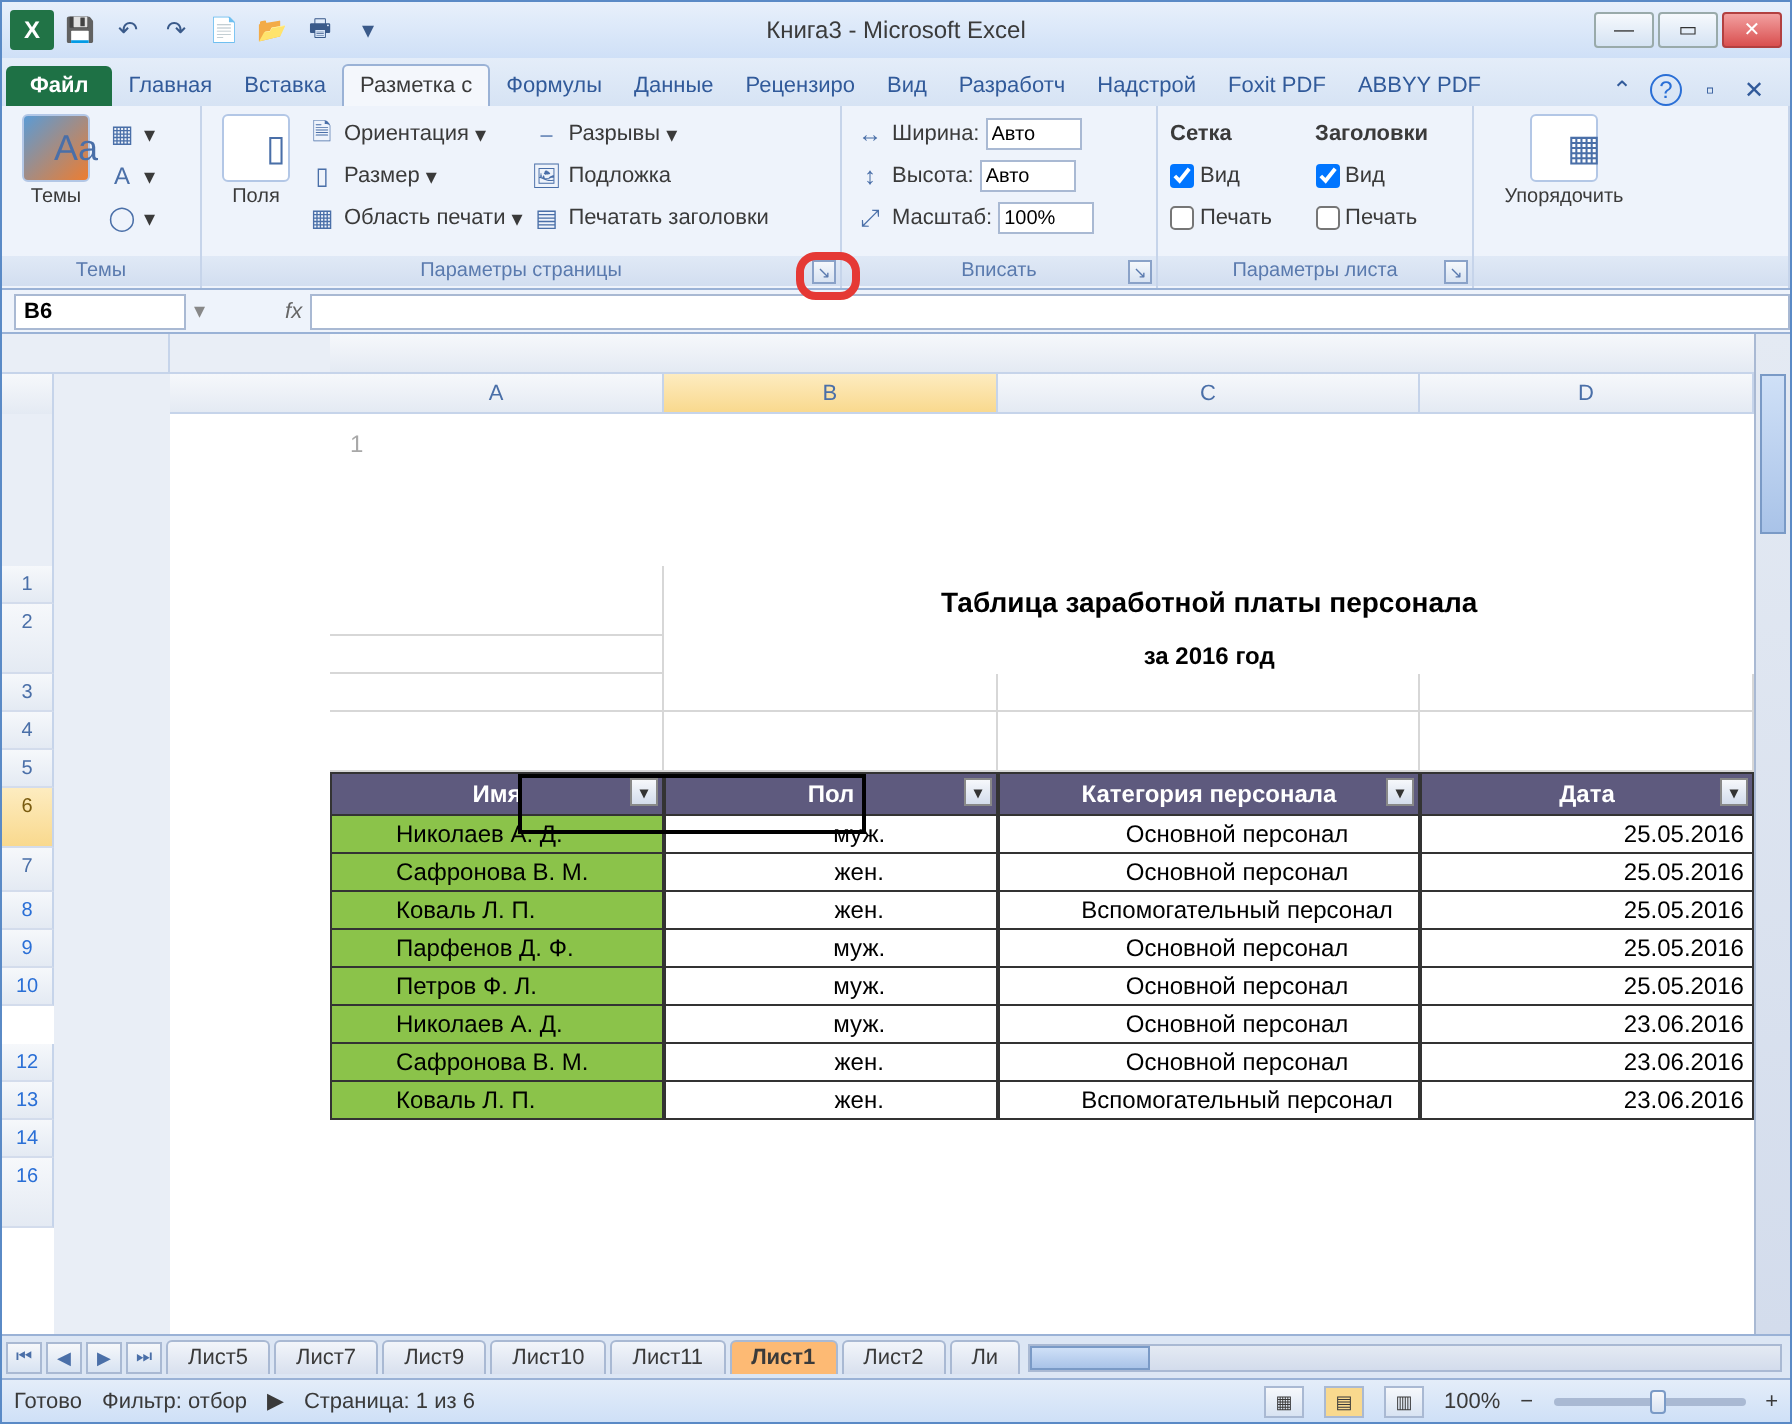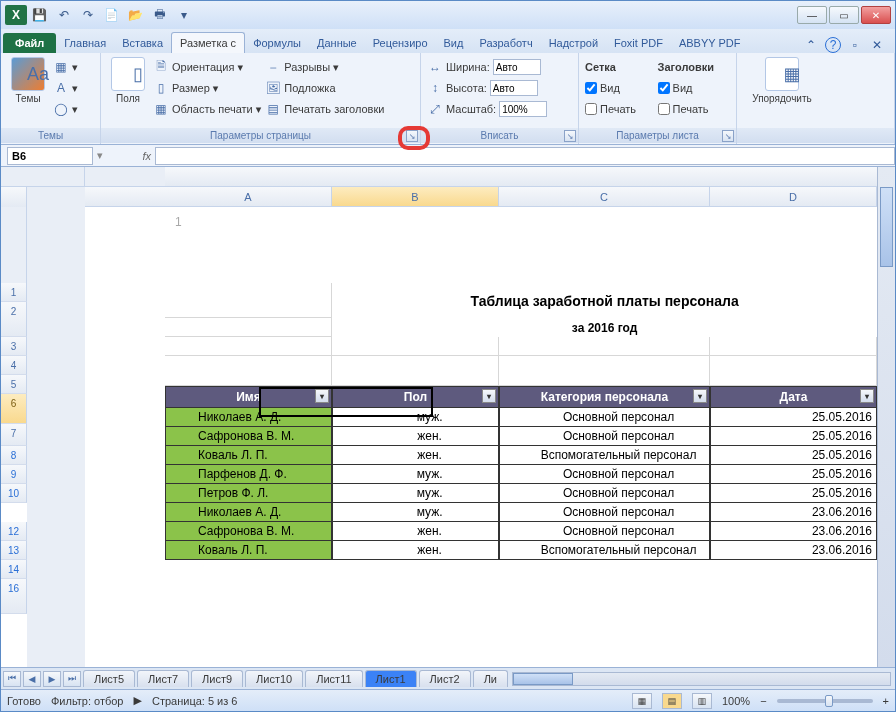--- a/index.html
+++ b/index.html
@@ -75,21 +75,21 @@
 .td.name { background:#8bc34a; }
 .td.right { justify-content:flex-end; }
 .td.center { justify-content:center; }
 
 .selected-cell { position:absolute; border:2px solid #000; pointer-events:none;}
 
 
 .sheettabs { height: 22px; background:#dce6f4; border-top:1px solid #9ab2d6; display:flex; align-items:center; font-size:11px;}
 .nav-btn { width:18px; height:16px; border:1px solid #a9b9d3; background:linear-gradient(#f6f8fb,#d8e3f2); margin-left:2px; display:flex; align-items:center; justify-content:center; font-size:9px; color:#4a6fa8;}
 .stab { padding:2px 10px; background:linear-gradient(#f2f5fa,#d8e0ee); border:1px solid #a9b9d3; border-bottom:none; border-top-left-radius:3px; border-top-right-radius:3px; margin-left:2px; color:#3a3a3a;}
-.stab.active { background:#3b82f6; font-weight:normal;}
+.stab.active { background:#fdba74; font-weight:bold;}
 .hscroll { flex:1; margin:0 4px; height:14px; background:linear-gradient(#e4eaf3,#d3dcec); border:1px solid #a9b9d3; position:relative;}
 .hscroll .thumb{ position:absolute; left:0; width:60px; top:0; bottom:0; background:linear-gradient(#cfe0f7,#a9c3e8); border:1px solid #7a9ac6;}
 
 
 .statusbar { height: 22px; background:linear-gradient(#e4edf9,#cfe0f7); border-top:1px solid #9ab2d6; display:flex; align-items:center; font-size:11px; color:#3a3a3a; padding:0 6px; gap:10px;}
 .statusbar .spacer{flex:1;}
 .view-btn { width:20px; height:16px; border:1px solid #a9b9d3; background:linear-gradient(#f6f8fb,#d8e3f2); display:flex; align-items:center; justify-content:center; font-size:9px;}
 .zoom-slider { width:96px; height:4px; background:#a9b9d3; position:relative; border-radius:2px;}
 .zoom-slider .zh { position:absolute; left:48px; top:-4px; width:8px; height:12px; background:linear-gradient(#f6f8fb,#d8e3f2); border:1px solid #7a9ac6; border-radius:2px;}
 
@@ -108,20 +108,21 @@
     <div class="qat">
       <div class="qat-btn" style="background:#217346;color:#fff;font-weight:bold;">X</div>
       <div class="qat-btn">💾</div>
       <div class="qat-btn">↶</div>
       <div class="qat-btn">↷</div>
       <div class="qat-btn">📄</div>
       <div class="qat-btn">📂</div>
       <div class="qat-btn">🖶</div>
       <div class="qat-btn">▾</div>
     </div>
+    <div class="title">Книга3 - Microsoft Excel</div>
     <div class="win-controls">
       <div class="win-btn">—</div>
       <div class="win-btn">▭</div>
       <div class="win-btn close">✕</div>
     </div>
   </div>
 
   <div class="ribbon-tabs">
     <div class="file-tab">Файл</div>
     <div class="rtab">Главная</div>
@@ -428,21 +429,21 @@
       </div>
     <div class="hscroll">
         <div class="thumb"></div>
       </div>
   </div>
 
   <div class="statusbar">
     <span>Готово</span>
     <span>Фильтр: отбор</span>
     <span>▶</span>
-    <span>Страница: 5 из 6</span>
+    <span>Страница: 1 из 6</span>
     <span class="spacer"></span>
     <div class="view-btn">▦</div>
     <div class="view-btn" style="background:#f9d98e;">▤</div>
     <div class="view-btn">▥</div>
     <span>100%</span>
     <span>−</span>
     <div class="zoom-slider">
         <div class="zh"></div>
       </div>
     <span>+</span>

